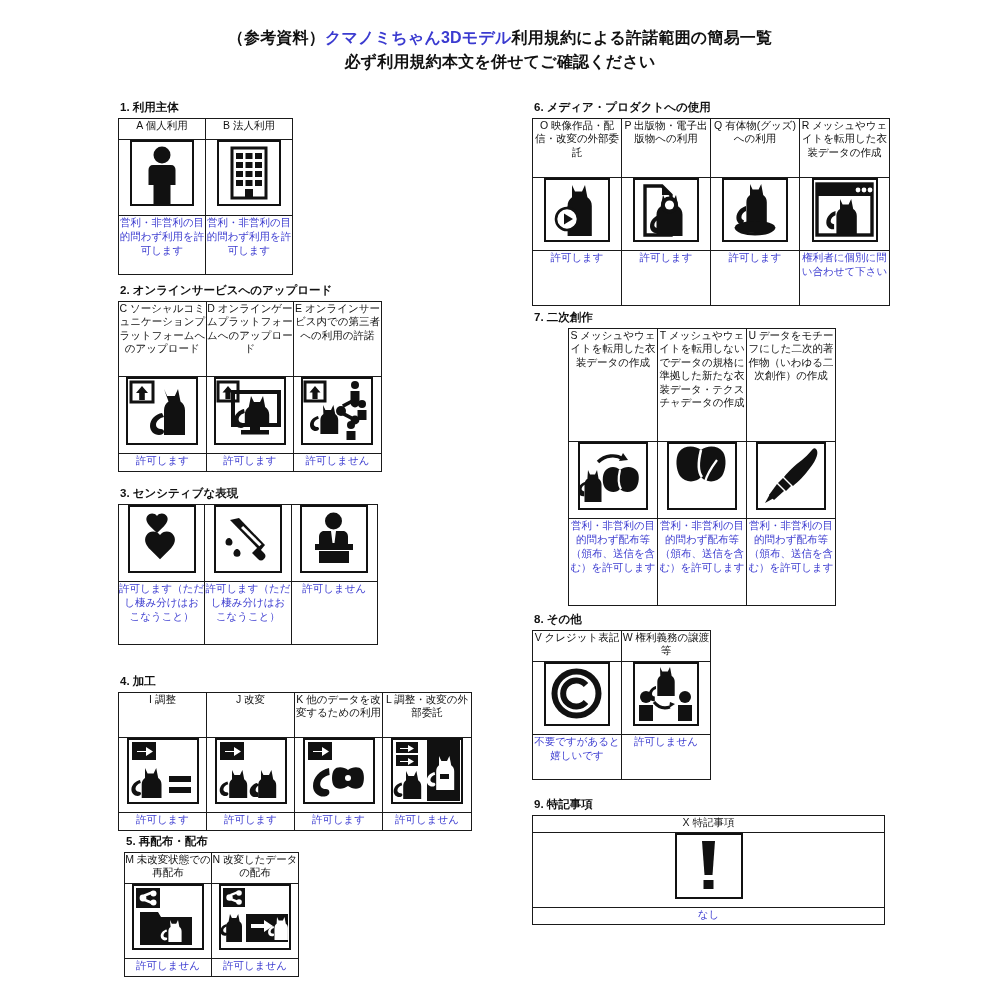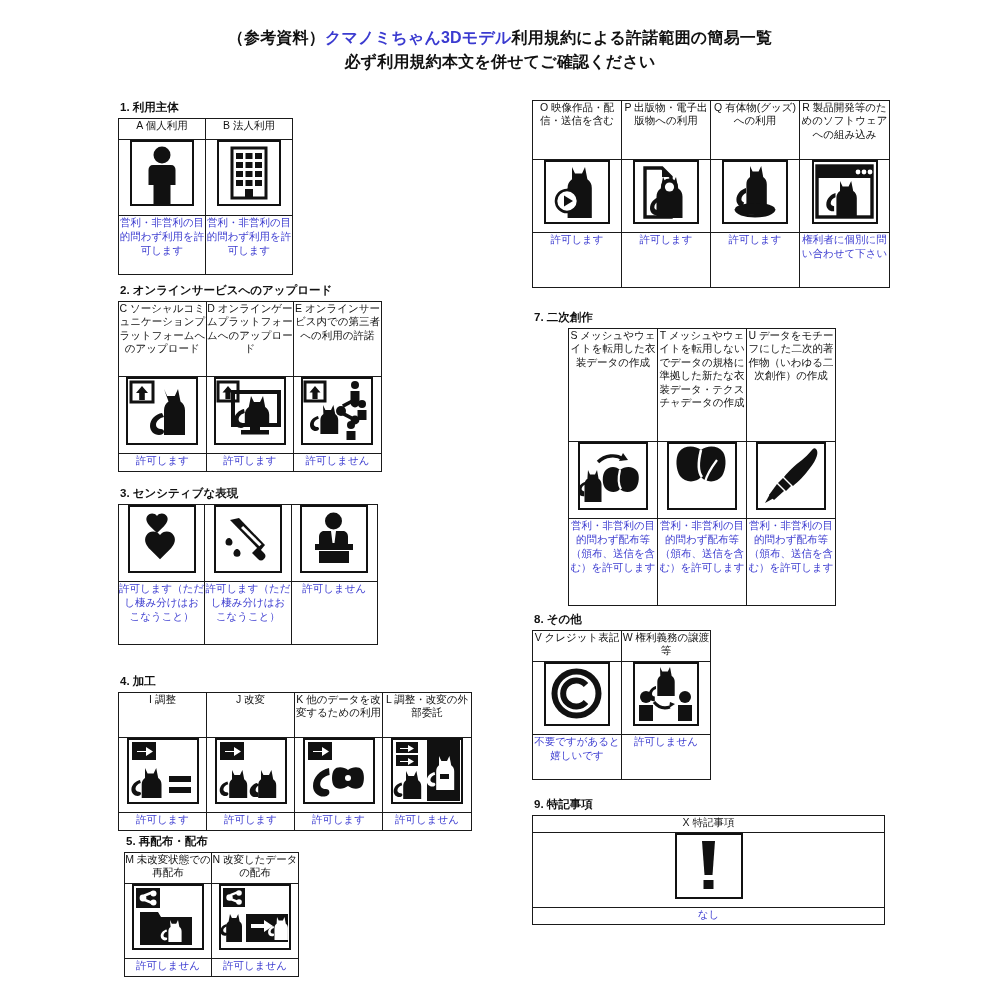--- a/index.html
+++ b/index.html
@@ -366,27 +366,28 @@
       </tr>
       <tr>
         <td class="note" style="height:17px;">許可しません</td>
         <td class="note">許可しません</td>
       </tr>
     </tbody>
       </table>
   </div>
 
   <div class="section" style="left:532px;top:100px;">
+    <div class="section-heading">6. メディア・プロダクトへの使用</div>
     <table class="grid" style="width:353px;">
       <tbody>
           <tr>
-        <td class="head" style="width:88px;height:58px;">O 映像作品・配信・送信を含む</td>
+        <td class="head" style="width:88px;height:58px;">O 映像作品・配信・改変の外部委託</td>
         <td class="head" style="width:88px;">P 出版物・電子出版物への利用</td>
         <td class="head" style="width:88px;">Q 有体物(グッズ)への利用</td>
-        <td class="head" style="width:89px;">R 製品開発等のためのソフトウェアへの組み込み</td>
+        <td class="head" style="width:89px;">R メッシュやウェイトを転用した衣装データの作成</td>
       </tr>
       <tr>
         <td class="icon" style="height:72px;">
           <span class="icon-box" style="width:66px;height:64px;">
             <svg width="61" height="59" viewBox="0 0 61 59">
               <path d="M26 5l3 6.5h7L39 5l2.4 12.2c2.9 2 4.4 4.9 4.4 8.7V56H21.6V25.9c0-3.8 1.5-6.7 4.4-8.7z" fill="#111"></path>
               <path d="M23 26c-5 1.6-10 6.5-10 12.5 0 4.4 3.2 7.8 7.4 7.8h1.2v-5.4c-2.2-.2-3.8-1.6-3.8-3.3 0-3 2.4-5.6 5.2-6.6z" fill="#111"></path>
               <circle cx="21" cy="39" r="11" fill="#fff" stroke="#111" stroke-width="2.6"></circle>
               <path d="M18 33.5l9 5.5-9 5.5z" fill="#111"></path>
             </svg>

